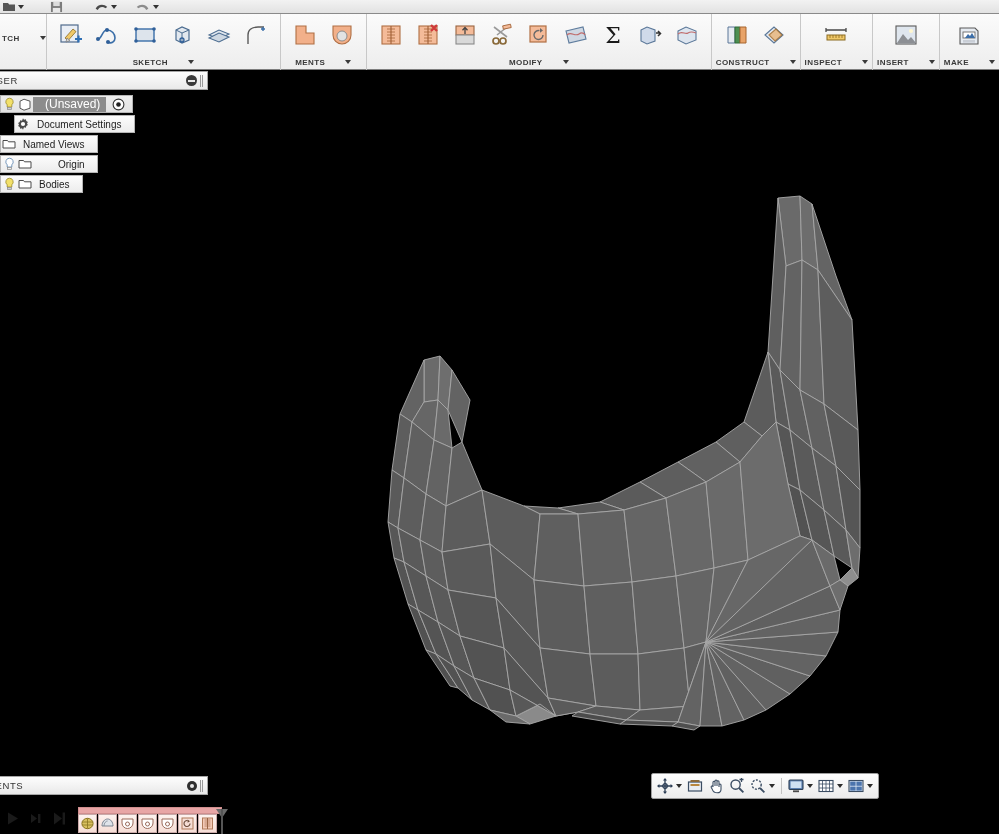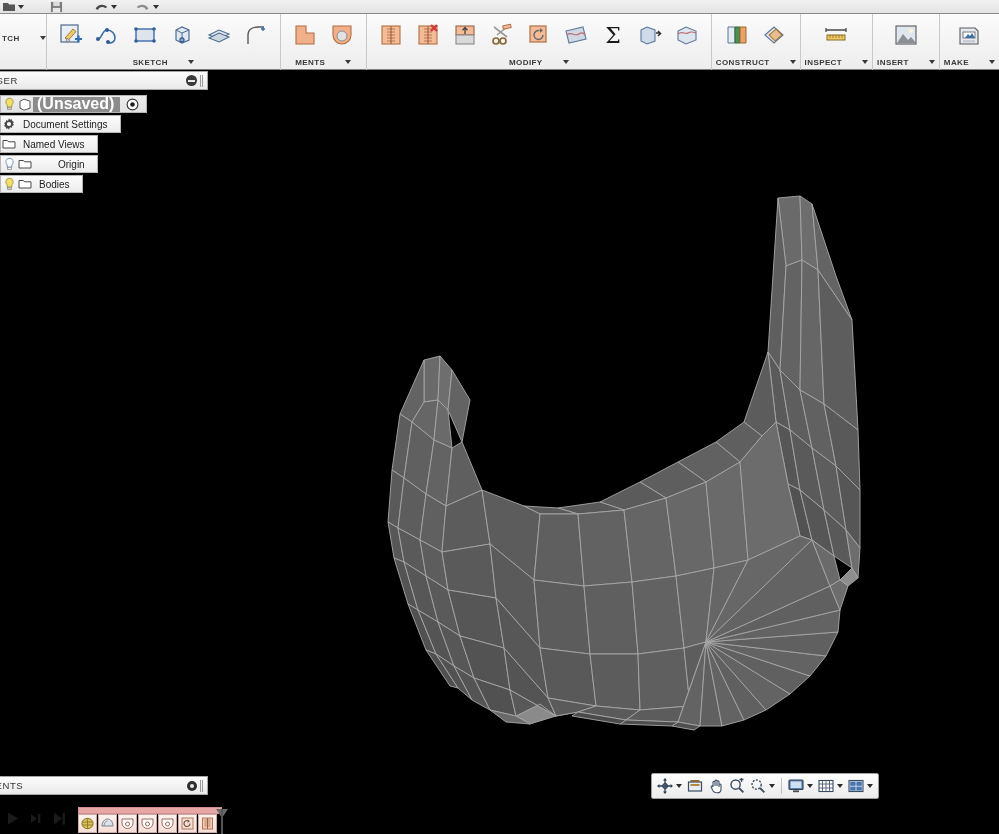--- a/index.html
+++ b/index.html
@@ -78,22 +78,22 @@
   .tree { margin-top: 5px; }
   .tree-row {
     display: flex; align-items: center; height: 18px; margin-bottom: 2px;
     background: linear-gradient(#fcfcfc,#ececec);
     border: 1px solid #b5b5b5;
     font-size: 10px; color: #1c1c1c;
     width: max-content; padding-right: 6px;
   }
   .tree-row.root { background: linear-gradient(#ededed,#e3e3e3); }
   .name-hl {
-    background: #8c8c8c; color: #fff; padding: 1px 6px 2px 4px;
-    font-size: 16px; line-height: 12px; font-weight: bold;
+    background: #8c8c8c; color: #fff; padding: 1px 6px 2px 12px;
+    font-size: 12px; line-height: 12px;
   }
   .tree-row .txt { padding: 0 6px; white-space: nowrap; }
   .ico { width: 16px; height: 16px; display: flex; align-items: center; justify-content: center; flex: 0 0 auto; }
 
   
   .canvas { position: absolute; left: 0; top: 70px; width: 999px; height: 705px; background: #000; }
   .model { position: absolute; left: 0; top: 0; }
 
   
   .navbar {
@@ -559,21 +559,21 @@
         </span>
         <span class="name-hl">(Unsaved)</span>
         <span class="ico" style="margin-left:4px">
           <svg width="13" height="13" viewBox="0 0 13 13">
               <circle cx="6.5" cy="6.5" r="5.4" fill="#fff" stroke="#333" stroke-width="1.1"></circle>
               <circle cx="6.5" cy="6.5" r="2.3" fill="#222"></circle>
             </svg>
         </span>
       </div>
 
-      <div class="tree-row" style="margin-left:18px">
+      <div class="tree-row" style="margin-left:32px">
         <span class="ico">
           <svg width="14" height="14" viewBox="0 0 14 14">
               <path d="M7 1.2l1 1.5 1.8-.4.5 1.8 1.6.8-.9 1.6.9 1.6-1.6.8-.5 1.8-1.8-.4L7 12.8 6 11.3l-1.8.4-.5-1.8-1.6-.8.9-1.6-.9-1.6 1.6-.8.5-1.8 1.8.4z" fill="#4a4a4a"></path>
               <circle cx="7" cy="7" r="2.1" fill="#fff"></circle>
             </svg>
         </span>
         <span class="txt">Document Settings</span>
       </div>
 
       <div class="tree-row" style="margin-left:18px">

